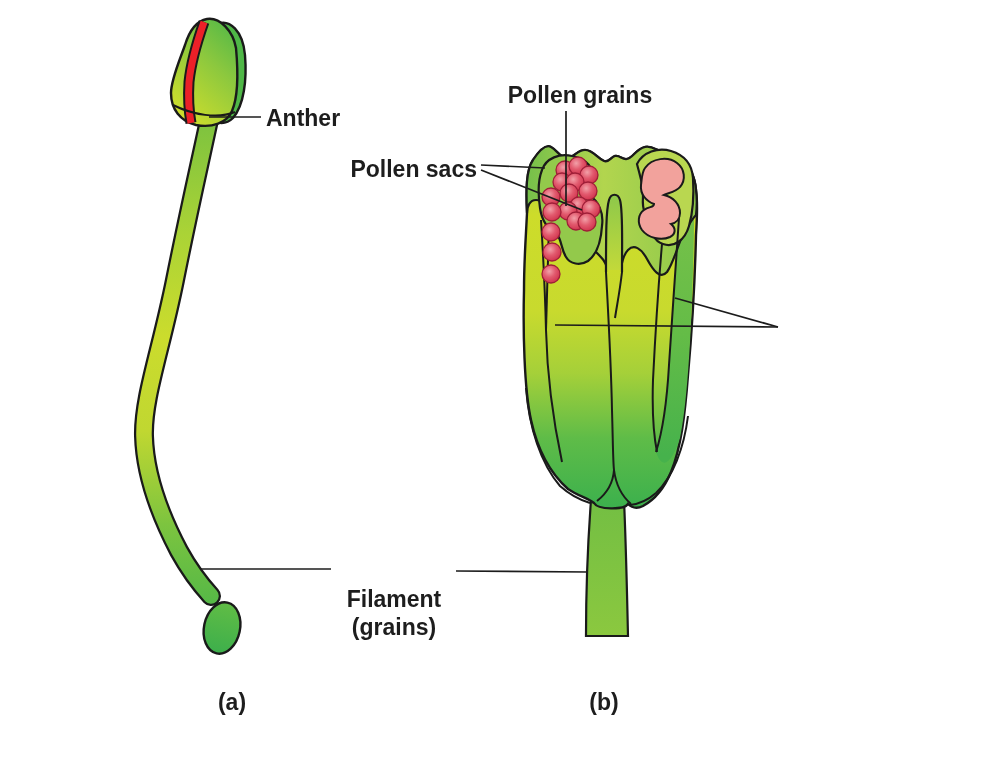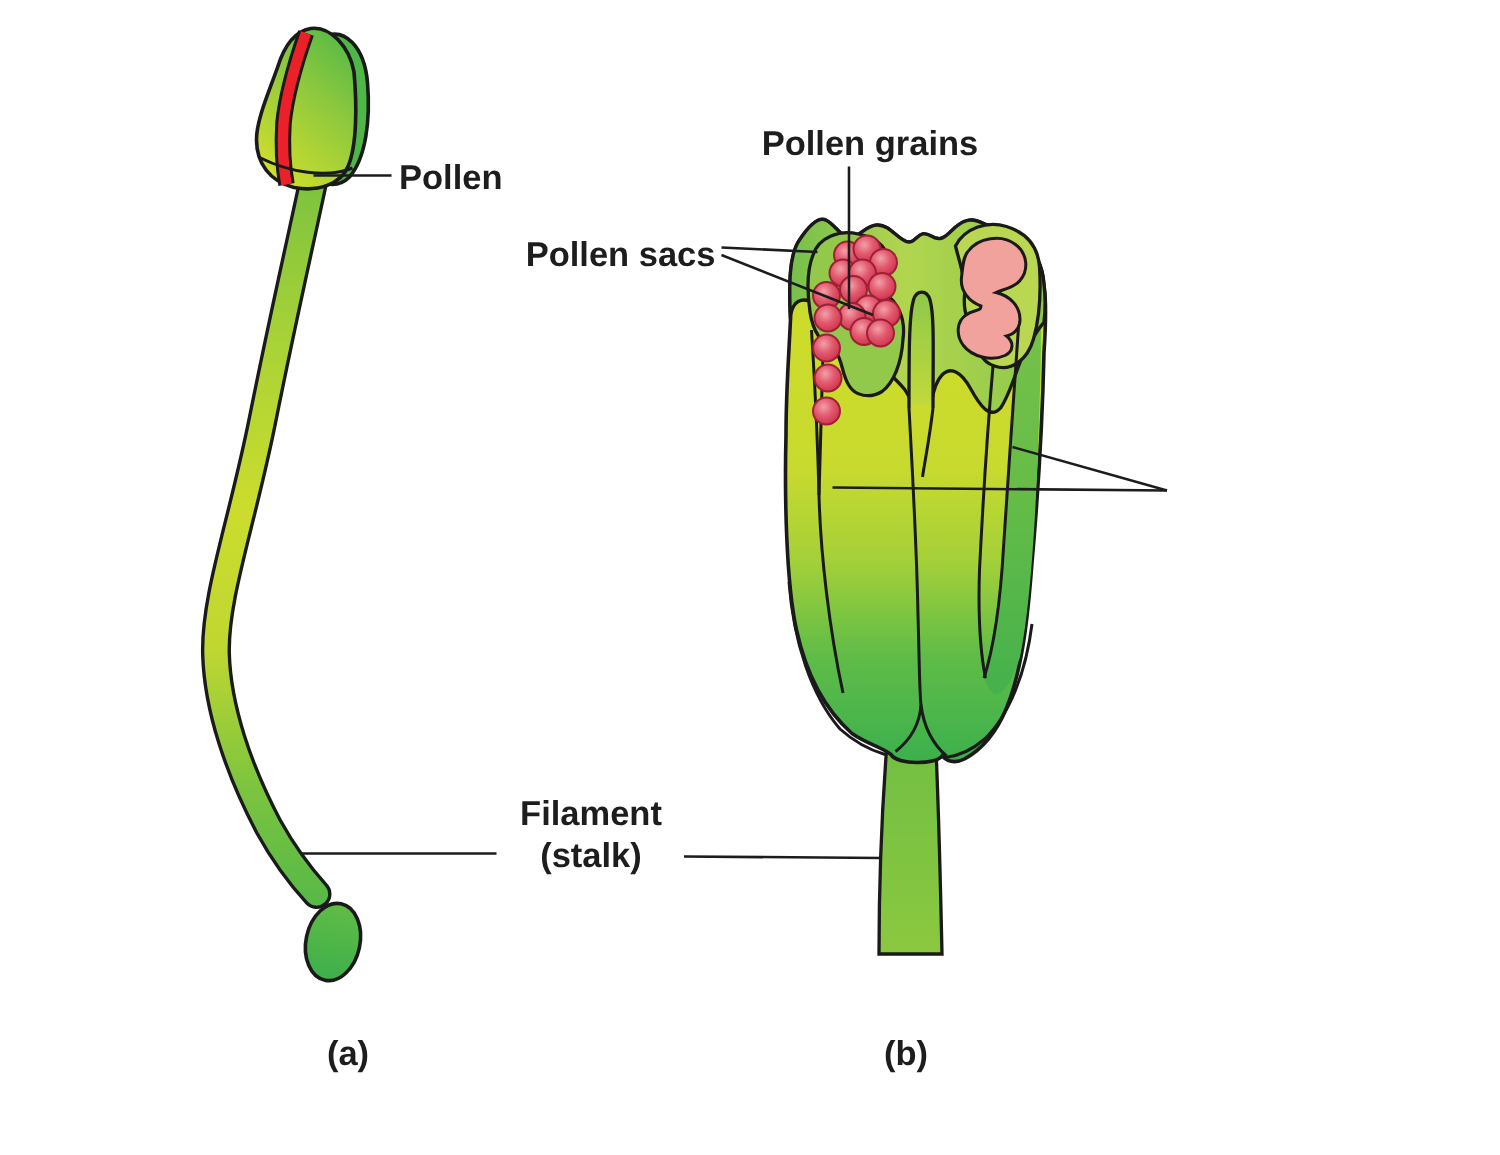--- a/index.html
+++ b/index.html
@@ -154,29 +154,29 @@
       <path class="leader" d="M 566,111 L 566,206"></path>
       <path class="leader" d="M 481,165 L 545,168"></path>
       <path class="leader" d="M 481,170 L 582,210"></path>
       <path class="leader" d="M 778,327 L 675,298"></path>
       <path class="leader" d="M 778,327 L 555,325"></path>
       <path class="leader" d="M 200,569 L 331,569"></path>
       <path class="leader" d="M 456,571 L 588,572"></path>
     </g>
   </svg>
 
-  <div class="lbl" style="left:266px;top:104px;">Pollen</div>
+  <div class="lbl" style="left:266px;top:104px;">Anther</div>
 
   <div class="lbl center" style="left:495px;top:81px;width:170px;">Pollen grains</div>
 
   <div class="lbl right" style="left:330px;top:155px;width:147px;">Pollen sacs</div>
 
 
-  <div class="lbl center" style="left:333px;top:528px;width:122px;">
+  <div class="lbl center" style="left:333px;top:585px;width:122px;">
     <span class="line">Filament</span>
-    <span class="line">(stalk)</span>
+    <span class="line">(grains)</span>
   </div>
 
   <div class="lbl center" style="left:202px;top:688px;width:60px;">(a)</div>
 
   <div class="lbl center" style="left:574px;top:688px;width:60px;">(b)</div>
 
 </div>
 
 </body></html>

